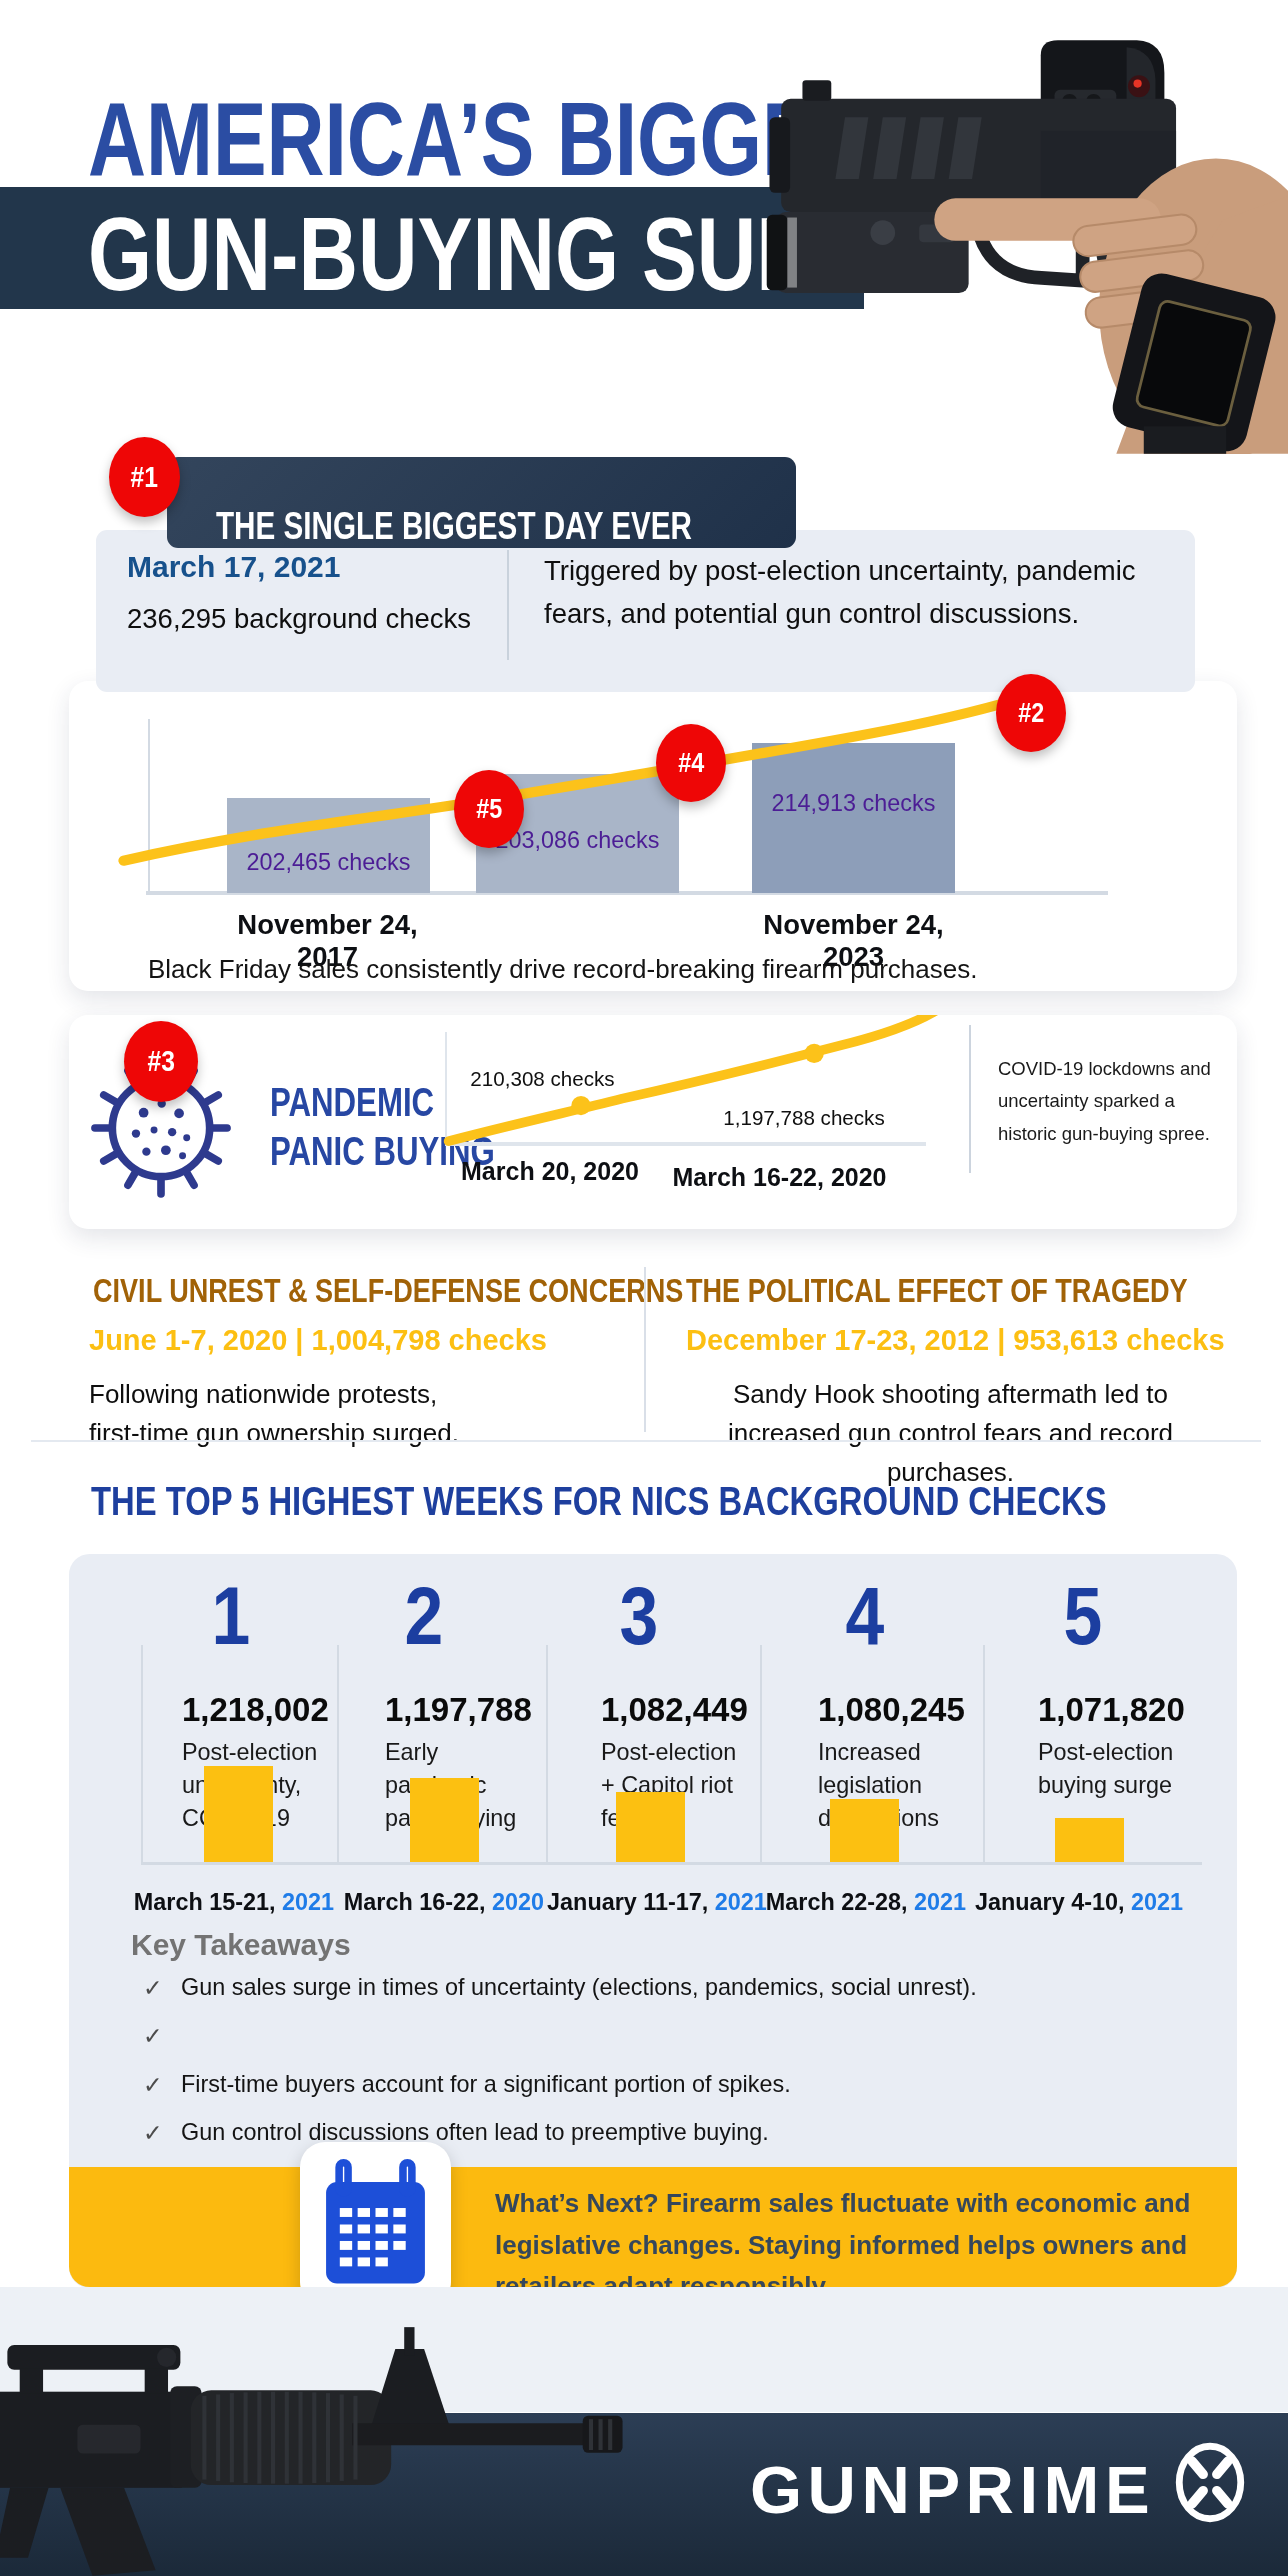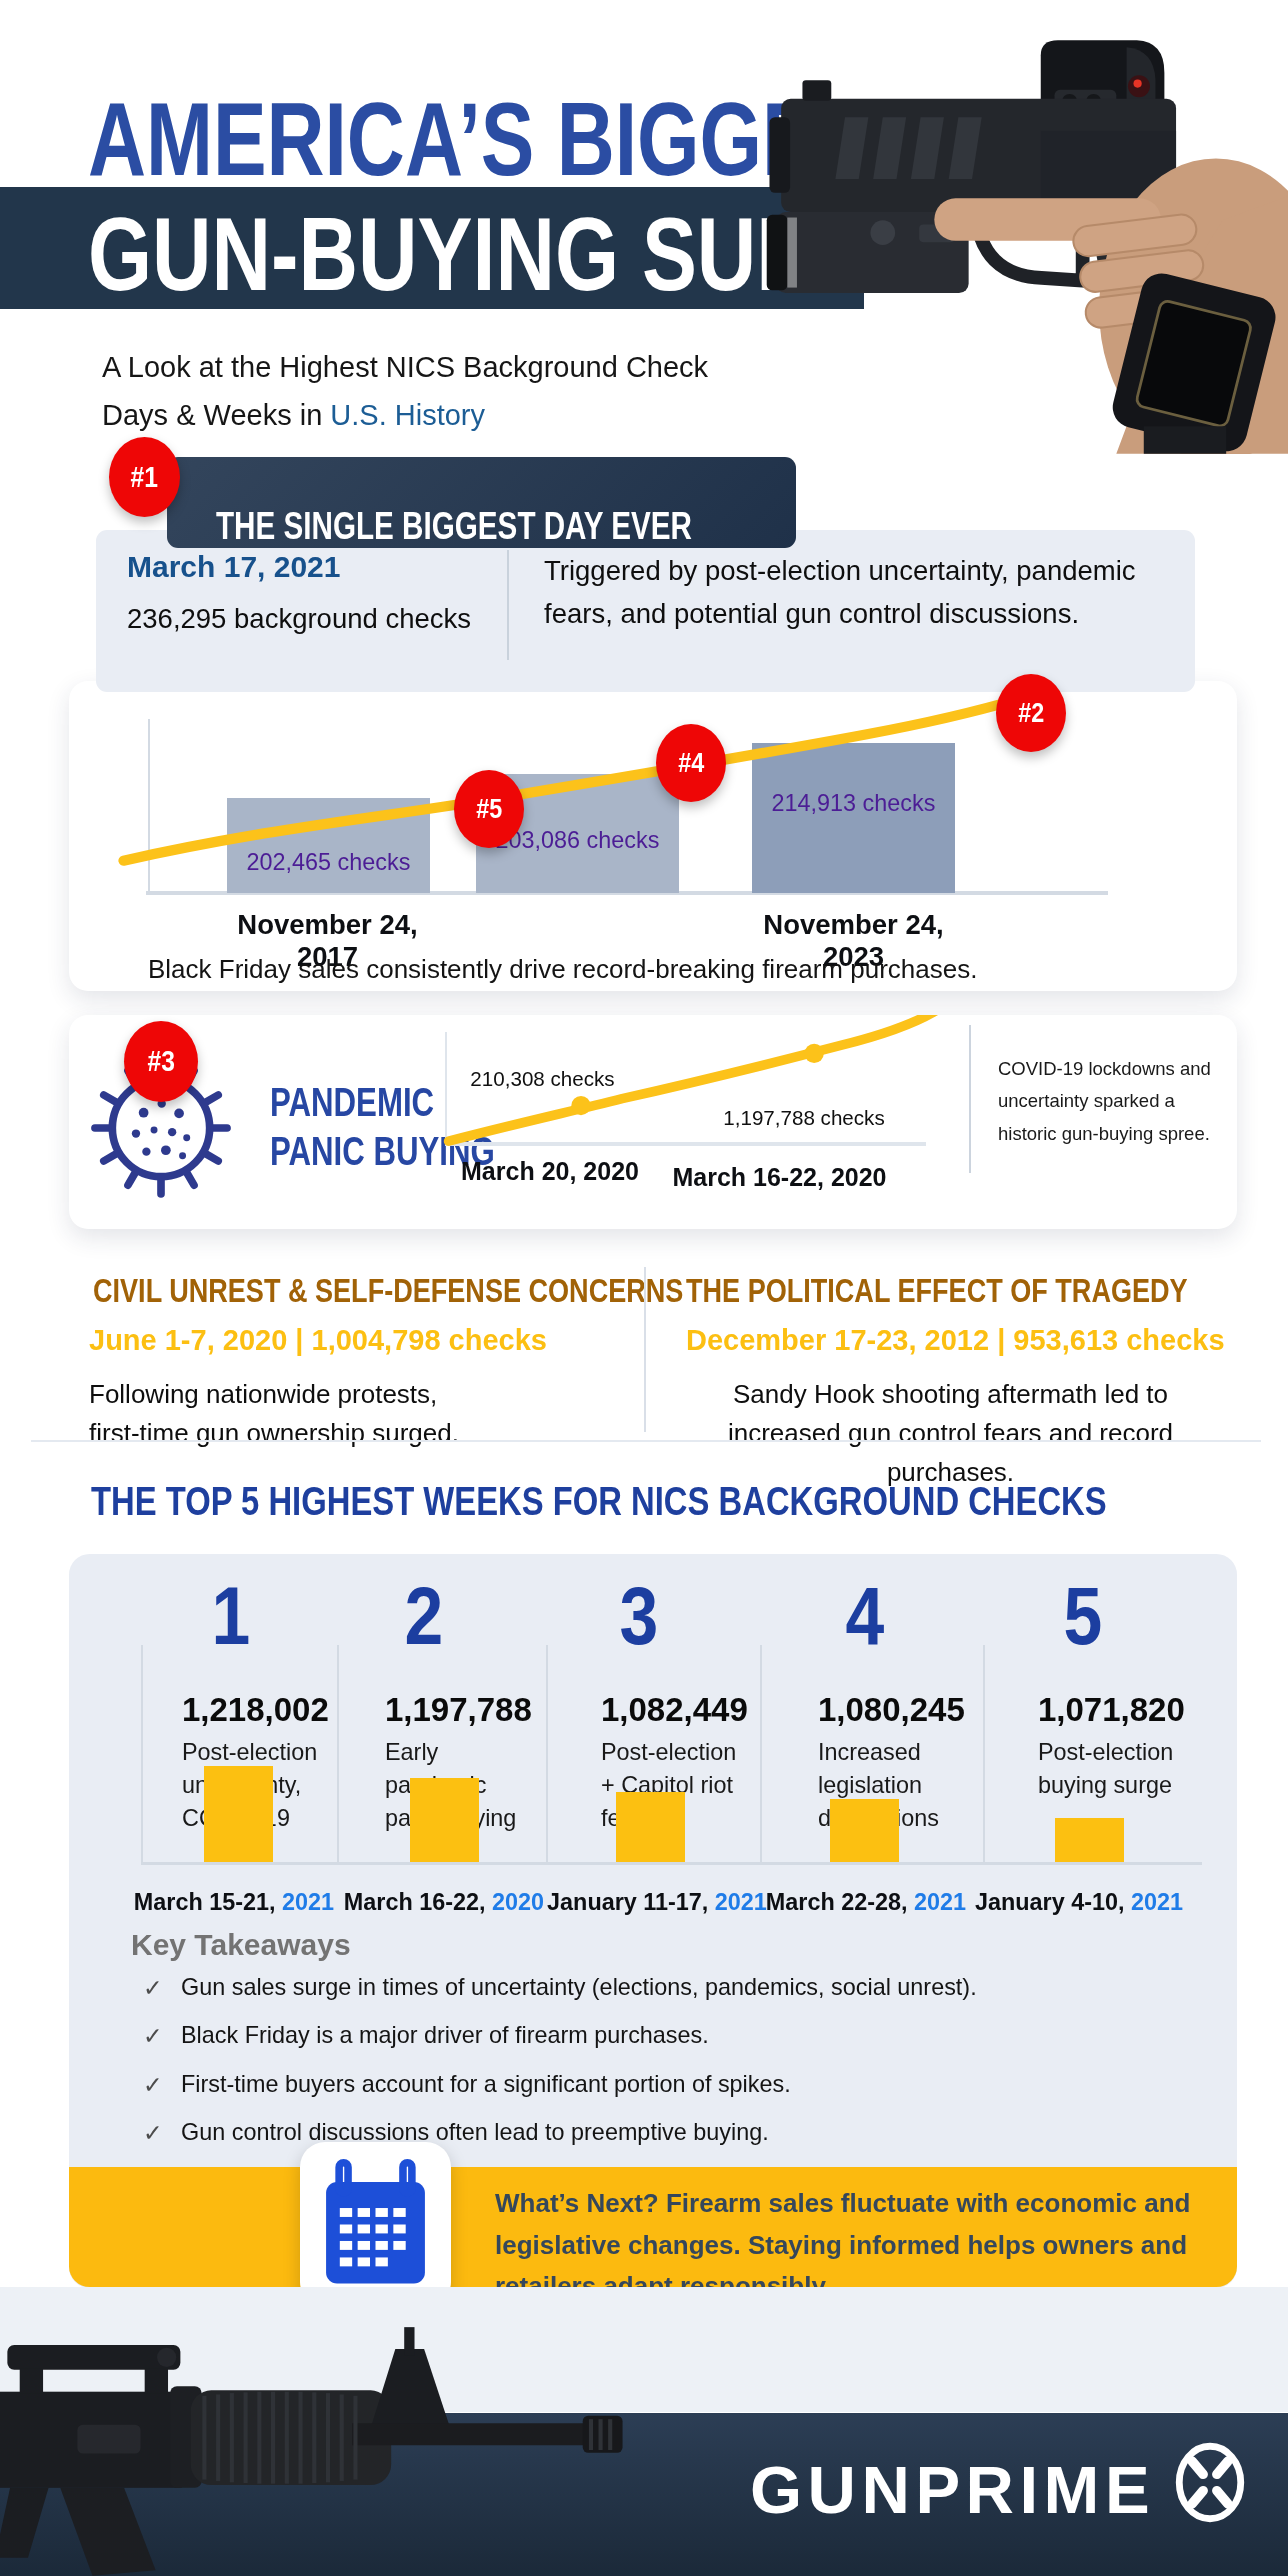--- a/index.html
+++ b/index.html
@@ -98,24 +98,20 @@
       </g>
 
       <g transform="rotate(14 660 500)">
         <rect x="560" y="392" width="200" height="230" rx="30" fill="#141519"></rect>
         <rect x="592" y="430" width="136" height="158" rx="12" fill="#08090b" stroke="#6b5f3f" stroke-width="4"></rect>
       </g>
       <rect x="585" y="600" width="120" height="40" fill="#1a1c20"></rect>
     </svg>
   </div>
 
-  <div class="abs" style="left:102px;top:343px;width:701px;font-size:29px;line-height:1.67;color:#161616;">
-    <span>A Look at the Highest NICS Background Check</span><br>
-    <span>Days &amp; Weeks in </span><span style="color:#1c5d95;">U.S. History</span>
-  </div>
 
   <div class="badge" style="left:109px;top:437px;width:71px;height:80px;font-size:29px;">
     <span class="cxc">#1</span>
   </div>
   <div class="pill" style="left:167px;top:457px;width:629px;height:91px;">
     <span class="cx" style="margin-left:49px;font-size:38px;font-weight:bold;color:#ffffff;">THE SINGLE BIGGEST DAY EVER</span>
   </div>
   <div class="gray-panel" style="left:96px;top:530px;width:1099px;height:162px;z-index:2;"></div>
   <div class="abs" style="left:127px;top:550px;font-size:30px;font-weight:bold;color:#17518c;z-index:3;">March 17, 2021</div>
   <div class="abs" style="left:127px;top:603px;font-size:27.5px;color:#0e0e0e;z-index:3;">236,295 background checks</div>
@@ -287,21 +283,20 @@
       <span>March 22-28, </span><span class="t5-year">2021</span>
     </div>
     <div class="t5-date" style="left:893px;top:335px;width:234px;">
       <span>January 4-10, </span><span class="t5-year">2021</span>
     </div>
 
     <div class="abs" style="left:62px;top:374px;font-size:30px;font-weight:bold;color:#737373;">Key Takeaways</div>
     <div class="tk-check" style="left:74px;top:420px;">✓</div>
     <div class="tk-item" style="left:112px;top:420px;">Gun sales surge in times of uncertainty (elections, pandemics, social unrest).</div>
     <div class="tk-check" style="left:74px;top:468px;">✓</div>
-    <div class="tk-item" style="left:112px;top:468px;">Black Friday is a major driver of firearm purchases.</div>
     <div class="tk-check" style="left:74px;top:517px;">✓</div>
     <div class="tk-item" style="left:112px;top:517px;">First-time buyers account for a significant portion of spikes.</div>
     <div class="tk-check" style="left:74px;top:565px;">✓</div>
     <div class="tk-item" style="left:112px;top:565px;">Gun control discussions often lead to preemptive buying.</div>
 
     <div class="abs" style="left:0;top:613px;width:1168px;height:120px;background:#fcba0f;border-radius:0 0 20.6px 20.6px;"></div>
     <div class="abs" style="left:231px;top:588px;width:151px;height:165px;background:#ffffff;border-radius:25px;box-shadow:0 6.9px 16.5px rgba(0,0,0,.18);">
       <svg width="151" height="165" viewBox="0 0 220 240">
         <rect x="38" y="58" width="144" height="148" rx="16" fill="#1d4fd8"></rect>
         <g fill="none" stroke="#1d4fd8" stroke-width="11">

